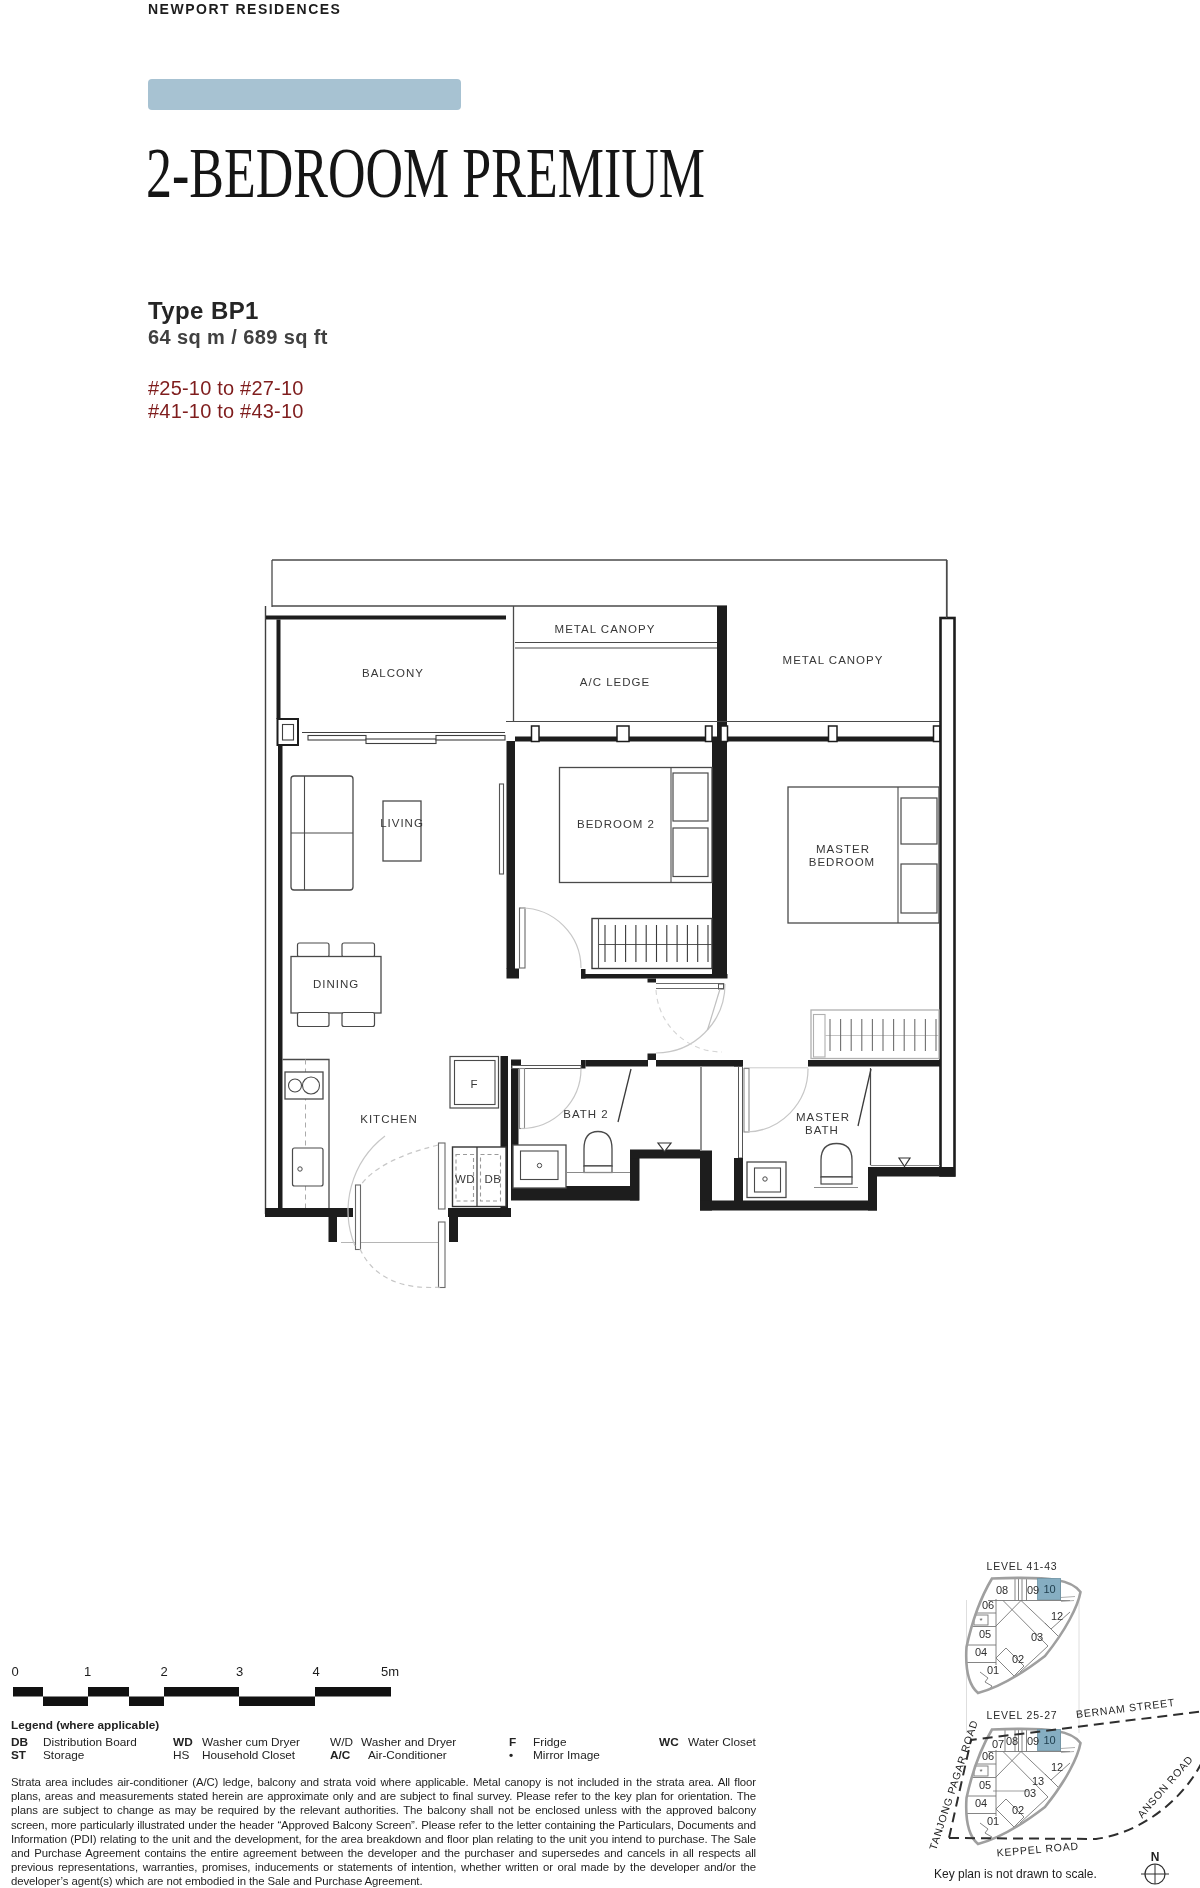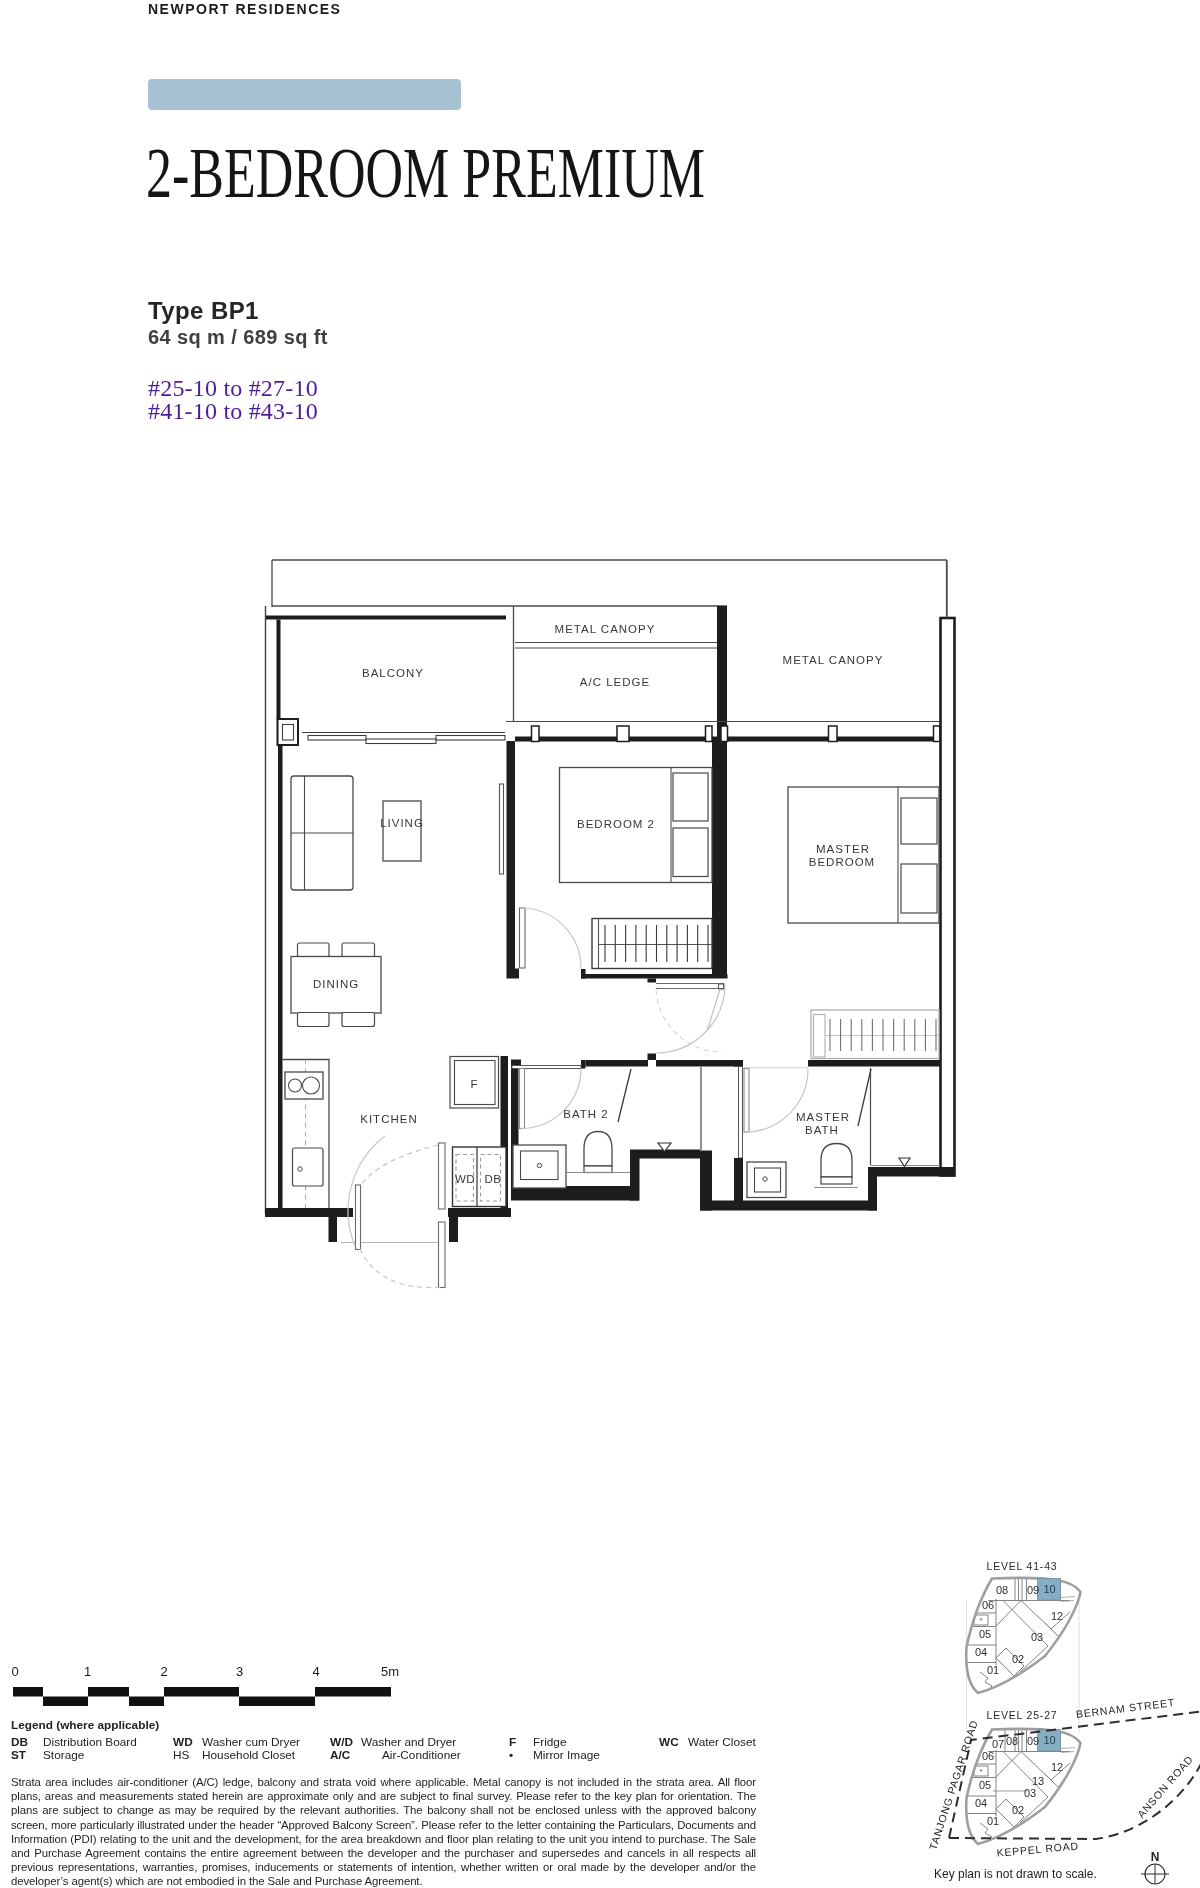--- a/index.html
+++ b/index.html
@@ -15,21 +15,21 @@
 <div class="abs" style="left:140px;top:1px;font-size:14px;font-weight:bold;letter-spacing:1.5px;color:#1c1c1c;">NEWPORT RESIDENCES</div>
 
 <div class="abs" style="left:140px;top:79px;width:313px;height:31px;background:#a7c2d2;border-radius:4px;"></div>
 
 <div class="abs" style="left:138px;top:132px;font-family:'Liberation Serif',serif;font-size:52px;color:#151515;letter-spacing:0px;transform:scaleY(1.38);transform-origin:0 0;">2-BEDROOM PREMIUM</div>
 
 <div class="abs" style="left:140px;top:297px;font-size:24px;font-weight:bold;letter-spacing:0.4px;color:#252525;">Type BP1</div>
 
 <div class="abs" style="left:140px;top:326px;font-size:20px;font-weight:bold;letter-spacing:0.4px;color:#404040;">64 sq m / 689 sq ft</div>
 
-<div class="abs" style="left:140px;top:377px;font-size:24px;color:#4c1d95;line-height:23px;letter-spacing:0.2px;font-family:Liberation Serif, serif;">#25-10 to #27-10<br>#41-10 to #43-10</div>
+<div class="abs" style="left:140px;top:377px;font-size:20px;color:#7f1d1d;line-height:23px;letter-spacing:0.2px;">#25-10 to #27-10<br>#41-10 to #43-10</div>
 
 <svg id="plan-svg" width="1200" height="1888" viewBox="0 0 1200 1888">
 <g fill="none" stroke-linecap="butt">
 
 <g>
           <line x1="264" y1="560" x2="939" y2="560" stroke="#4a4a4a" stroke-width="1.3"></line>
           <line x1="264" y1="560" x2="264" y2="607" stroke="#4a4a4a" stroke-width="1.3"></line>
           <line x1="939" y1="560" x2="939" y2="618" stroke="#4a4a4a" stroke-width="1.3"></line>
           <line x1="264" y1="606" x2="719" y2="606" stroke="#4a4a4a" stroke-width="1.3"></line>
         </g>
@@ -491,35 +491,35 @@
 </g>
 </svg>
 
 <div class="abs" style="left:3px;top:1718px;font-size:11.8px;font-weight:bold;">Legend (where applicable)</div>
 
 <div class="abs" style="left:3px;top:1735px;font-size:11.8px;width:760px;">
 <span style="position:absolute;left:0px;font-weight:bold;">DB</span>
       <span style="position:absolute;left:32px;">Distribution Board</span>
 <span style="position:absolute;left:162px;font-weight:bold;">WD</span>
       <span style="position:absolute;left:191px;">Washer cum Dryer</span>
-<span style="position:absolute;left:319px;font-weight:bold;">W/D</span>
+<span style="position:absolute;left:319px;font-weight:normal;">W/D</span>
       <span style="position:absolute;left:350px;">Washer and Dryer</span>
 <span style="position:absolute;left:498px;font-weight:bold;">F</span>
       <span style="position:absolute;left:522px;">Fridge</span>
 <span style="position:absolute;left:648px;font-weight:bold;">WC</span>
       <span style="position:absolute;left:677px;">Water Closet</span>
 </div>
 
 <div class="abs" style="left:3px;top:1748px;font-size:11.8px;width:760px;">
 <span style="position:absolute;left:0px;font-weight:bold;">ST</span>
       <span style="position:absolute;left:32px;">Storage</span>
 <span style="position:absolute;left:162px;font-weight:normal;">HS</span>
       <span style="position:absolute;left:191px;">Household Closet</span>
 <span style="position:absolute;left:319px;font-weight:bold;">A/C</span>
-      <span style="position:absolute;left:371px;">Air-Conditioner</span>
+      <span style="position:absolute;left:357px;">Air-Conditioner</span>
 <span style="position:absolute;left:498px;font-weight:bold;">•</span>
       <span style="position:absolute;left:522px;">Mirror Image</span>
 </div>
 
 <div class="abs" style="left:3px;top:1775px;width:745px;font-size:11.4px;line-height:14.2px;text-align:justify;color:#1f1f1f;letter-spacing:-0.1px;">Strata area includes air-conditioner (A/C) ledge, balcony and strata void where applicable. Metal canopy is not included in the strata area. All floor plans, areas and measurements stated herein are approximate only and are subject to final survey. Please refer to the key plan for orientation. The plans are subject to change as may be required by the relevant authorities. The balcony shall not be enclosed unless with the approved balcony screen, more particularly illustrated under the header “Approved Balcony Screen”. Please refer to the letter containing the Particulars, Documents and Information (PDI) relating to the unit and the development, for the area breakdown and floor plan relating to the unit you intend to purchase. The Sale and Purchase Agreement contains the entire agreement between the developer and the purchaser and supersedes and cancels in all respects all previous representations, warranties, promises, inducements or statements of intention, whether written or oral made by the developer and/or the developer’s agent(s) which are not embodied in the Sale and Purchase Agreement.</div>
 
 <div class="abs" style="left:926px;top:1867px;font-size:12px;color:#1c1c1c;">Key plan is not drawn to scale.</div>
 </div>
 
 </body></html>

